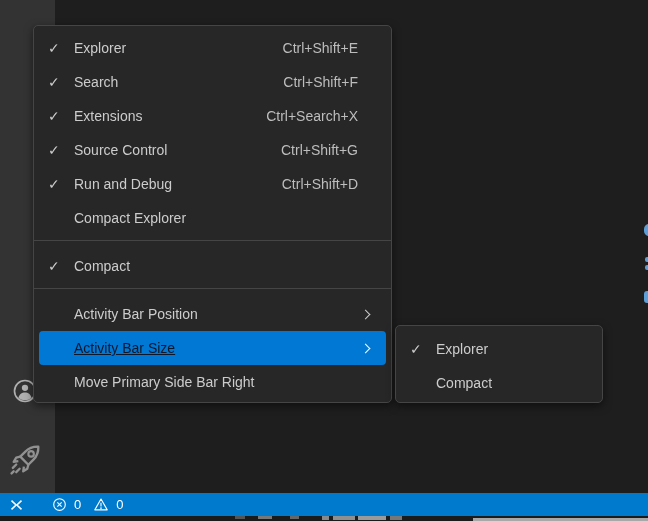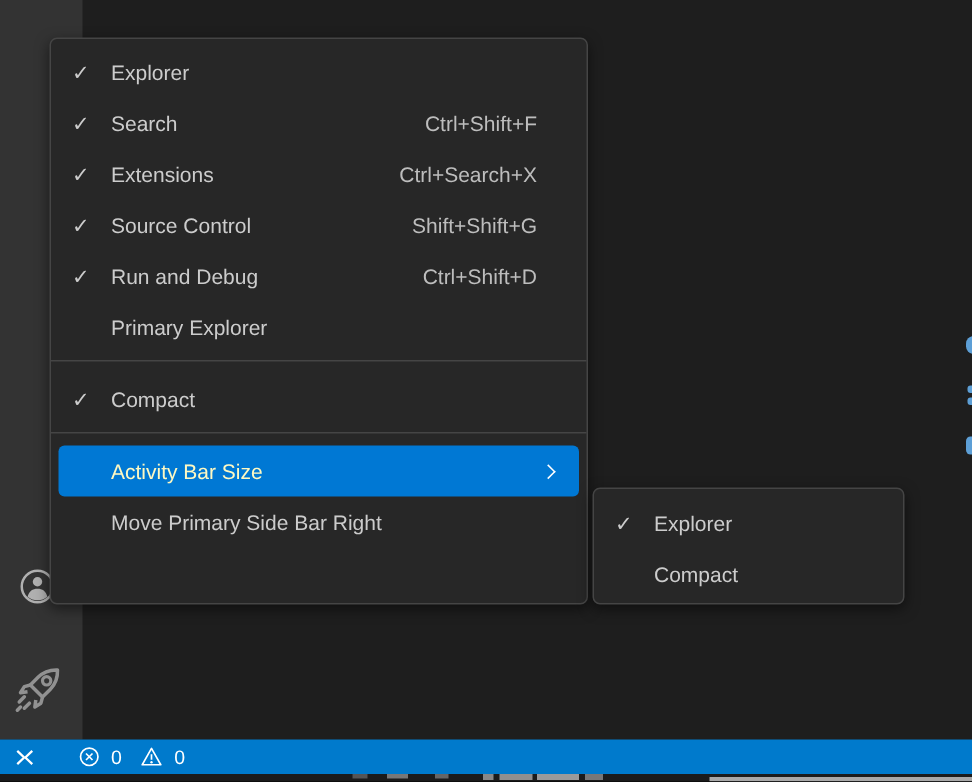--- a/index.html
+++ b/index.html
@@ -34,21 +34,21 @@
   .menu-item .check{
     position:absolute;left:9px;top:50%;transform:translateY(-50%);
     width:18px;font-size:14px;color:#cccccc;text-align:left;
   }
   .menu-item .shortcut{margin-left:auto;padding-right:18px;color:#bdbdbd;font-size:14px;}
   .menu-item .chevron{
     margin-left:auto;margin-right:7px;width:6px;height:6px;
     border-right:1.6px solid #cccccc;border-top:1.6px solid #cccccc;
     transform:rotate(45deg);flex:0 0 auto;
   }
-  .menu-item.highlighted{background:#0078d4;color:#fef9c3;}
+  .menu-item.highlighted{background:#0078d4;color:#0f172a;text-decoration:underline;}
   .menu-item.highlighted .check{color:#ffffff;}
   .menu-item.highlighted .chevron{border-color:#ffffff;}
   .menu-separator{height:1px;background:#454545;margin:5px 0 8px;}
   
   .status-bar{
     position:absolute;left:0;top:493px;width:648px;height:23px;background:#007acc;
     display:flex;align-items:center;color:#ffffff;font-size:13px;z-index:4;
   }
   .sb-item{display:flex;align-items:center;height:100%;padding:0 6px;}
   .sb-remote{padding-left:7px;}
@@ -89,51 +89,57 @@
       <path d="M5.3 6.9L3.4 7.4 2.2 9.3l2.2-.3" fill="none" stroke="#919191" stroke-width="1.1" stroke-linejoin="round"></path>
       <path d="M9.1 10.7l-.5 1.9-1.9 1.2.3-2.2" fill="none" stroke="#919191" stroke-width="1.1" stroke-linejoin="round"></path>
       <path d="M1.8 12.2l1.6-1.6M3.4 14.2l1.6-1.6M1.2 14.8l1-1" fill="none" stroke="#919191" stroke-width="1.1" stroke-linecap="round"></path>
     </svg>
   </div>
 
   <div class="menu" id="main-menu">
       <div class="menu-item">
         <span class="check">✓</span>
         <span class="mlabel">Explorer</span>
+        <span class="shortcut">Ctrl+Shift+E</span>
       </div>
       <div class="menu-item">
         <span class="check">✓</span>
         <span class="mlabel">Search</span>
         <span class="shortcut">Ctrl+Shift+F</span>
       </div>
       <div class="menu-item">
         <span class="check">✓</span>
         <span class="mlabel">Extensions</span>
         <span class="shortcut">Ctrl+Search+X</span>
       </div>
       <div class="menu-item">
         <span class="check">✓</span>
         <span class="mlabel">Source Control</span>
-        <span class="shortcut">Shift+Shift+G</span>
+        <span class="shortcut">Ctrl+Shift+G</span>
       </div>
       <div class="menu-item">
         <span class="check">✓</span>
         <span class="mlabel">Run and Debug</span>
         <span class="shortcut">Ctrl+Shift+D</span>
       </div>
       <div class="menu-item">
         <span class="check"></span>
-        <span class="mlabel">Primary Explorer</span>
+        <span class="mlabel">Compact Explorer</span>
       </div>
       <div class="menu-separator"></div>
       <div class="menu-item">
         <span class="check">✓</span>
         <span class="mlabel">Compact</span>
       </div>
       <div class="menu-separator"></div>
+      <div class="menu-item">
+        <span class="check"></span>
+        <span class="mlabel">Activity Bar Position</span>
+        <span class="chevron"></span>
+      </div>
       <div class="menu-item highlighted">
         <span class="check"></span>
         <span class="mlabel">Activity Bar Size</span>
         <span class="chevron"></span>
       </div>
       <div class="menu-item">
         <span class="check"></span>
         <span class="mlabel">Move Primary Side Bar Right</span>
       </div>
     </div>

